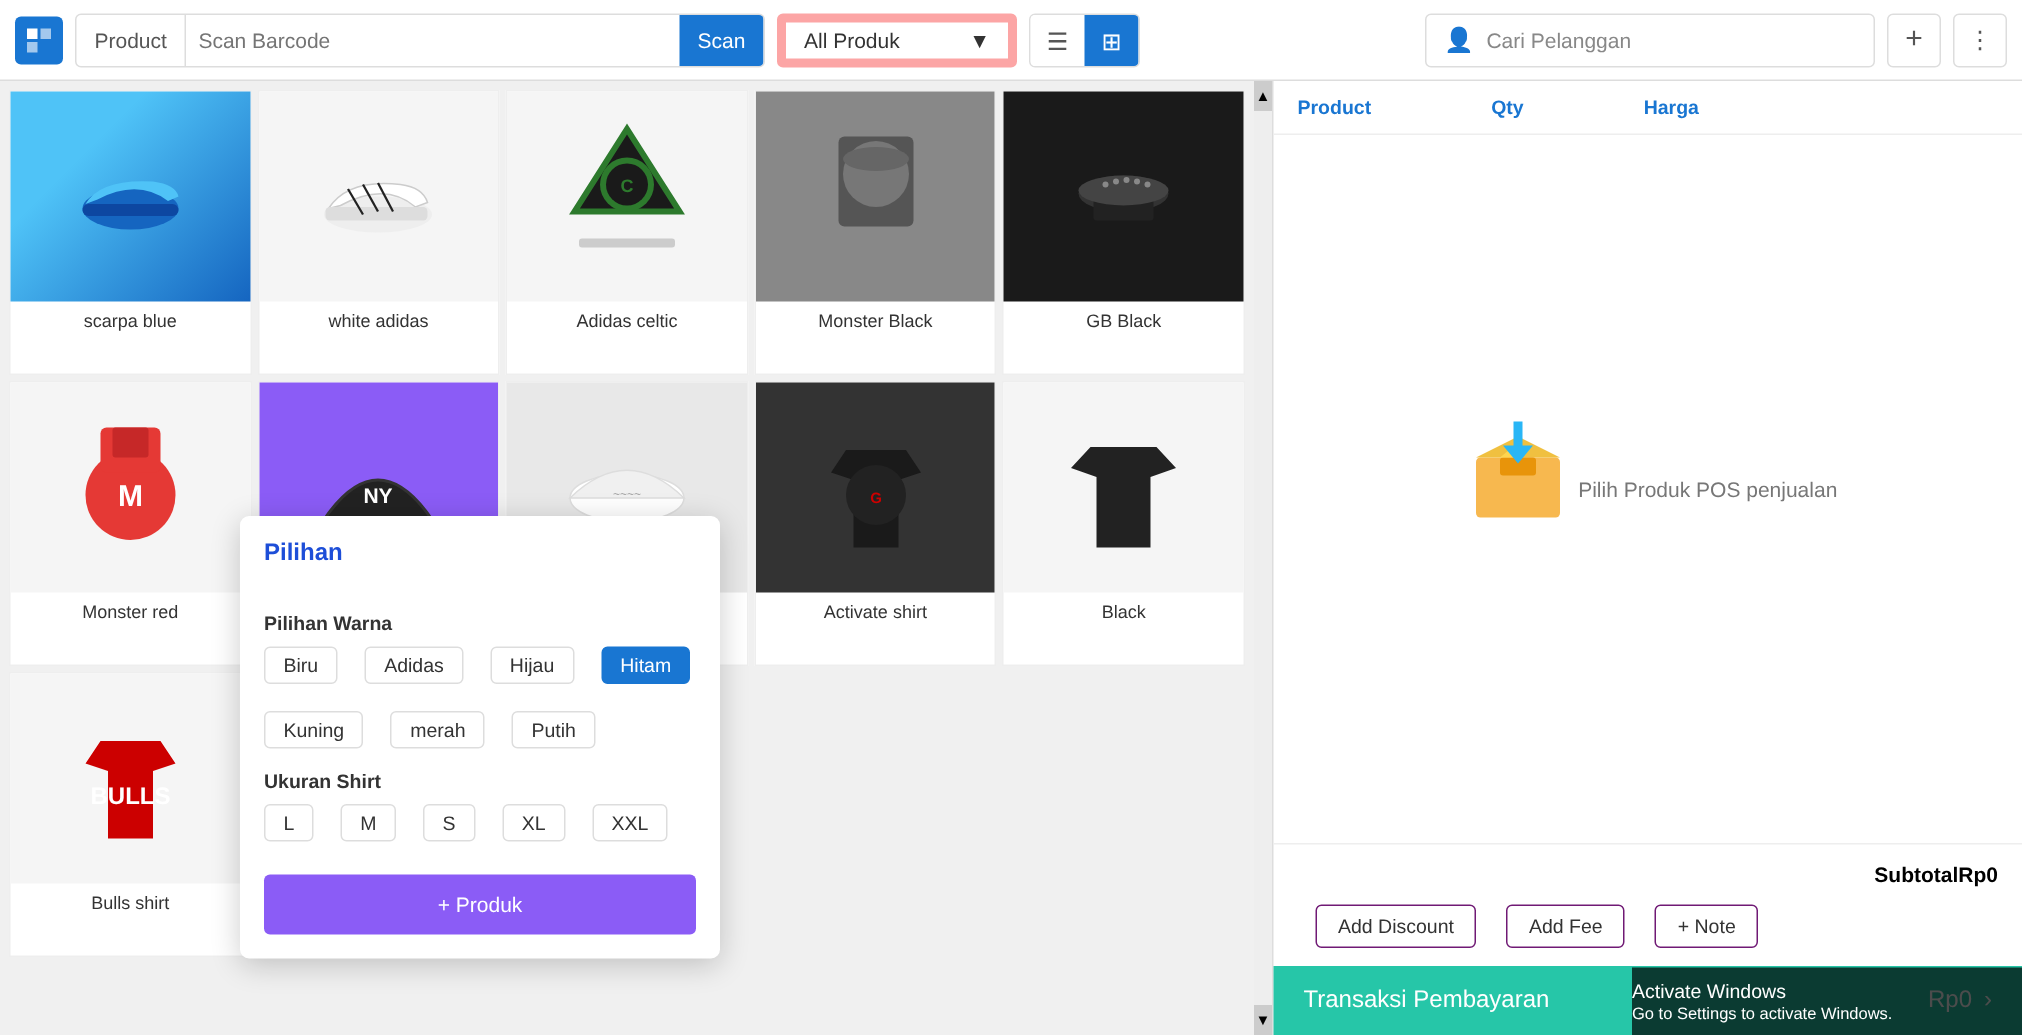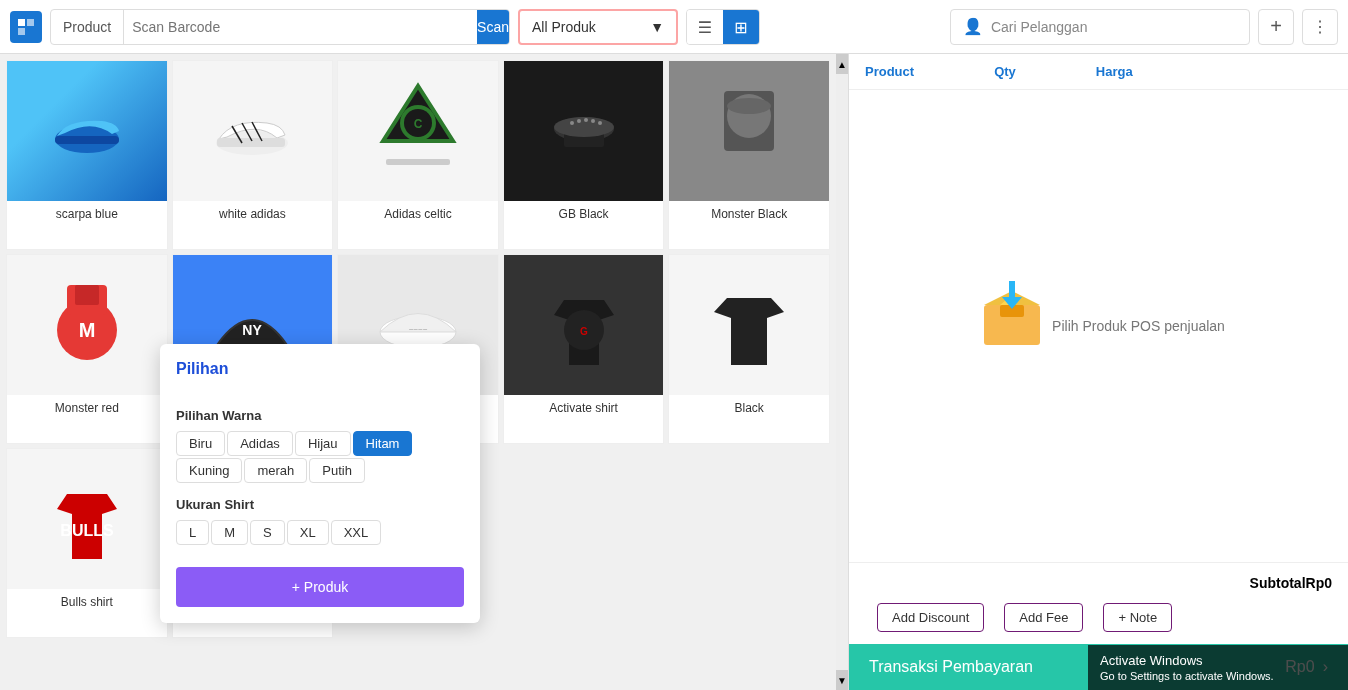--- a/index.html
+++ b/index.html
@@ -39,27 +39,27 @@
     .product-tab {
       padding: 0 12px;
       height: 100%;
       display: flex; align-items: center;
       color: #555; font-size: 14px;
       cursor: pointer;
       border-right: 1px solid #ddd;
     }
     .scan-btn {
       background: #1976d2; color: white;
-      border: none; padding: 0 0;
+      border: none; padding: 0 12px;
       font-size: 14px; cursor: pointer;
       height: 100%;
     }
     .all-produk {
       display: flex; align-items: center;
-      border: 2px solid #fca5a5;
+      border: 6px solid #fca5a5;
       border-radius: 4px;
       padding: 0 12px;
       height: 36px;
       background: white;
       cursor: pointer;
       gap: 6px;
       font-size: 14px;
       color: #333;
       min-width: 160px;
     }
@@ -252,21 +252,21 @@
     }
     .pilihan-section-title {
       font-size: 13px;
       font-weight: bold;
       color: #333;
       margin-bottom: 8px;
     }
     .pilihan-tags {
       display: flex;
       flex-wrap: wrap;
-      gap: 2px;
+      gap: 18px;
       margin-bottom: 14px;
     }
     .pilihan-tag {
       border: 1px solid #ddd;
       border-radius: 4px;
       padding: 4px 12px;
       font-size: 13px;
       cursor: pointer;
       color: #333;
     }
@@ -288,21 +288,21 @@
     }
 
     
     .activate-overlay {
       position: absolute;
       bottom: 0;
       right: 0;
       width: 260px;
       background: rgba(0,0,0,0.7);
       color: white;
-      padding: 8px 12px;
+      padding: 8px 0;
       font-size: 11px;
       pointer-events: none;
     }
     .activate-title { font-size: 13px; margin-bottom: 2px; }
 
     
     .img-scarpa { background: linear-gradient(135deg, #4fc3f7 30%, #1565c0 100%); }
     .img-adidas { background: #f5f5f5; }
     .img-adidas-celtic { background: #f5f5f5; }
     .img-gb-black { background: #222; }
@@ -410,61 +410,61 @@
               <circle cx="40" cy="42" r="18" fill="#2d7a2d"></circle>
               <circle cx="40" cy="42" r="14" fill="#1a1a1a"></circle>
               <text x="40" y="47" text-anchor="middle" fill="#2d7a2d" font-size="12" font-weight="bold">C</text>
               <rect x="8" y="78" width="64" height="6" rx="2" fill="#ccc"></rect>
             </svg>
           </div>
           <div class="product-name">Adidas celtic</div>
         </div>
 
         <div class="product-card">
+          <div class="product-img" style="background:#888; align-items:center; justify-content:center;">
+            <svg width="70" height="90" viewBox="0 0 70 90">
+              <rect x="10" y="5" width="50" height="60" rx="4" fill="#555"></rect>
+              <circle cx="35" cy="30" r="22" fill="#777"></circle>
+              <ellipse cx="35" cy="20" rx="22" ry="8" fill="#666"></ellipse>
+            </svg>
+          </div>
+          <div class="product-name">Monster Black</div>
+        </div>
+
+        <div class="product-card">
           <div class="product-img img-gb-black" style="background:#1a1a1a; align-items:center; justify-content:center;">
             <svg width="80" height="60" viewBox="0 0 80 60">
               <ellipse cx="40" cy="28" rx="30" ry="12" fill="#333"></ellipse>
               <rect x="20" y="26" width="40" height="20" rx="2" fill="#222"></rect>
               <ellipse cx="40" cy="26" rx="30" ry="10" fill="#444"></ellipse>
 
               <circle cx="28" cy="22" r="2" fill="#888"></circle>
               <circle cx="35" cy="20" r="2" fill="#888"></circle>
               <circle cx="42" cy="19" r="2" fill="#888"></circle>
               <circle cx="49" cy="20" r="2" fill="#888"></circle>
               <circle cx="56" cy="22" r="2" fill="#888"></circle>
             </svg>
           </div>
           <div class="product-name" style="color:#333;">GB Black</div>
-        </div>
-
-        <div class="product-card">
-          <div class="product-img" style="background:#888; align-items:center; justify-content:center;">
-            <svg width="70" height="90" viewBox="0 0 70 90">
-              <rect x="10" y="5" width="50" height="60" rx="4" fill="#555"></rect>
-              <circle cx="35" cy="30" r="22" fill="#777"></circle>
-              <ellipse cx="35" cy="20" rx="22" ry="8" fill="#666"></ellipse>
-            </svg>
-          </div>
-          <div class="product-name">Monster Black</div>
         </div>
 
         <div class="product-card">
           <div class="product-img" style="background:#f5f5f5; align-items:center; justify-content:center;">
             <svg width="80" height="100" viewBox="0 0 80 100">
               <ellipse cx="40" cy="55" rx="30" ry="30" fill="#e53935"></ellipse>
               <rect x="20" y="10" width="40" height="30" rx="4" fill="#e53935"></rect>
               <text x="40" y="62" text-anchor="middle" fill="white" font-size="20" font-weight="bold">M</text>
               <rect x="28" y="10" width="24" height="20" rx="2" fill="#c62828"></rect>
             </svg>
           </div>
           <div class="product-name">Monster red</div>
         </div>
 
         <div class="product-card" style="position:relative;">
-          <div class="product-img" style="background:#3b82f6; align-items:center; justify-content:center;">
+          <div class="product-img" style="background:#8b5cf6; align-items:center; justify-content:center;">
             <svg width="90" height="80" viewBox="0 0 90 80">
               <path d="M10 60 Q45 10 80 60 Z" fill="#222"></path>
               <path d="M10 60 Q45 10 80 60 Z" fill="none" stroke="#333" stroke-width="2"></path>
               <text x="45" y="50" text-anchor="middle" fill="white" font-size="14" font-weight="bold">NY</text>
               <rect x="8" y="60" width="74" height="10" rx="3" fill="#111"></rect>
             </svg>
           </div>
           <div class="product-name">Ny black</div>
         </div>
 

